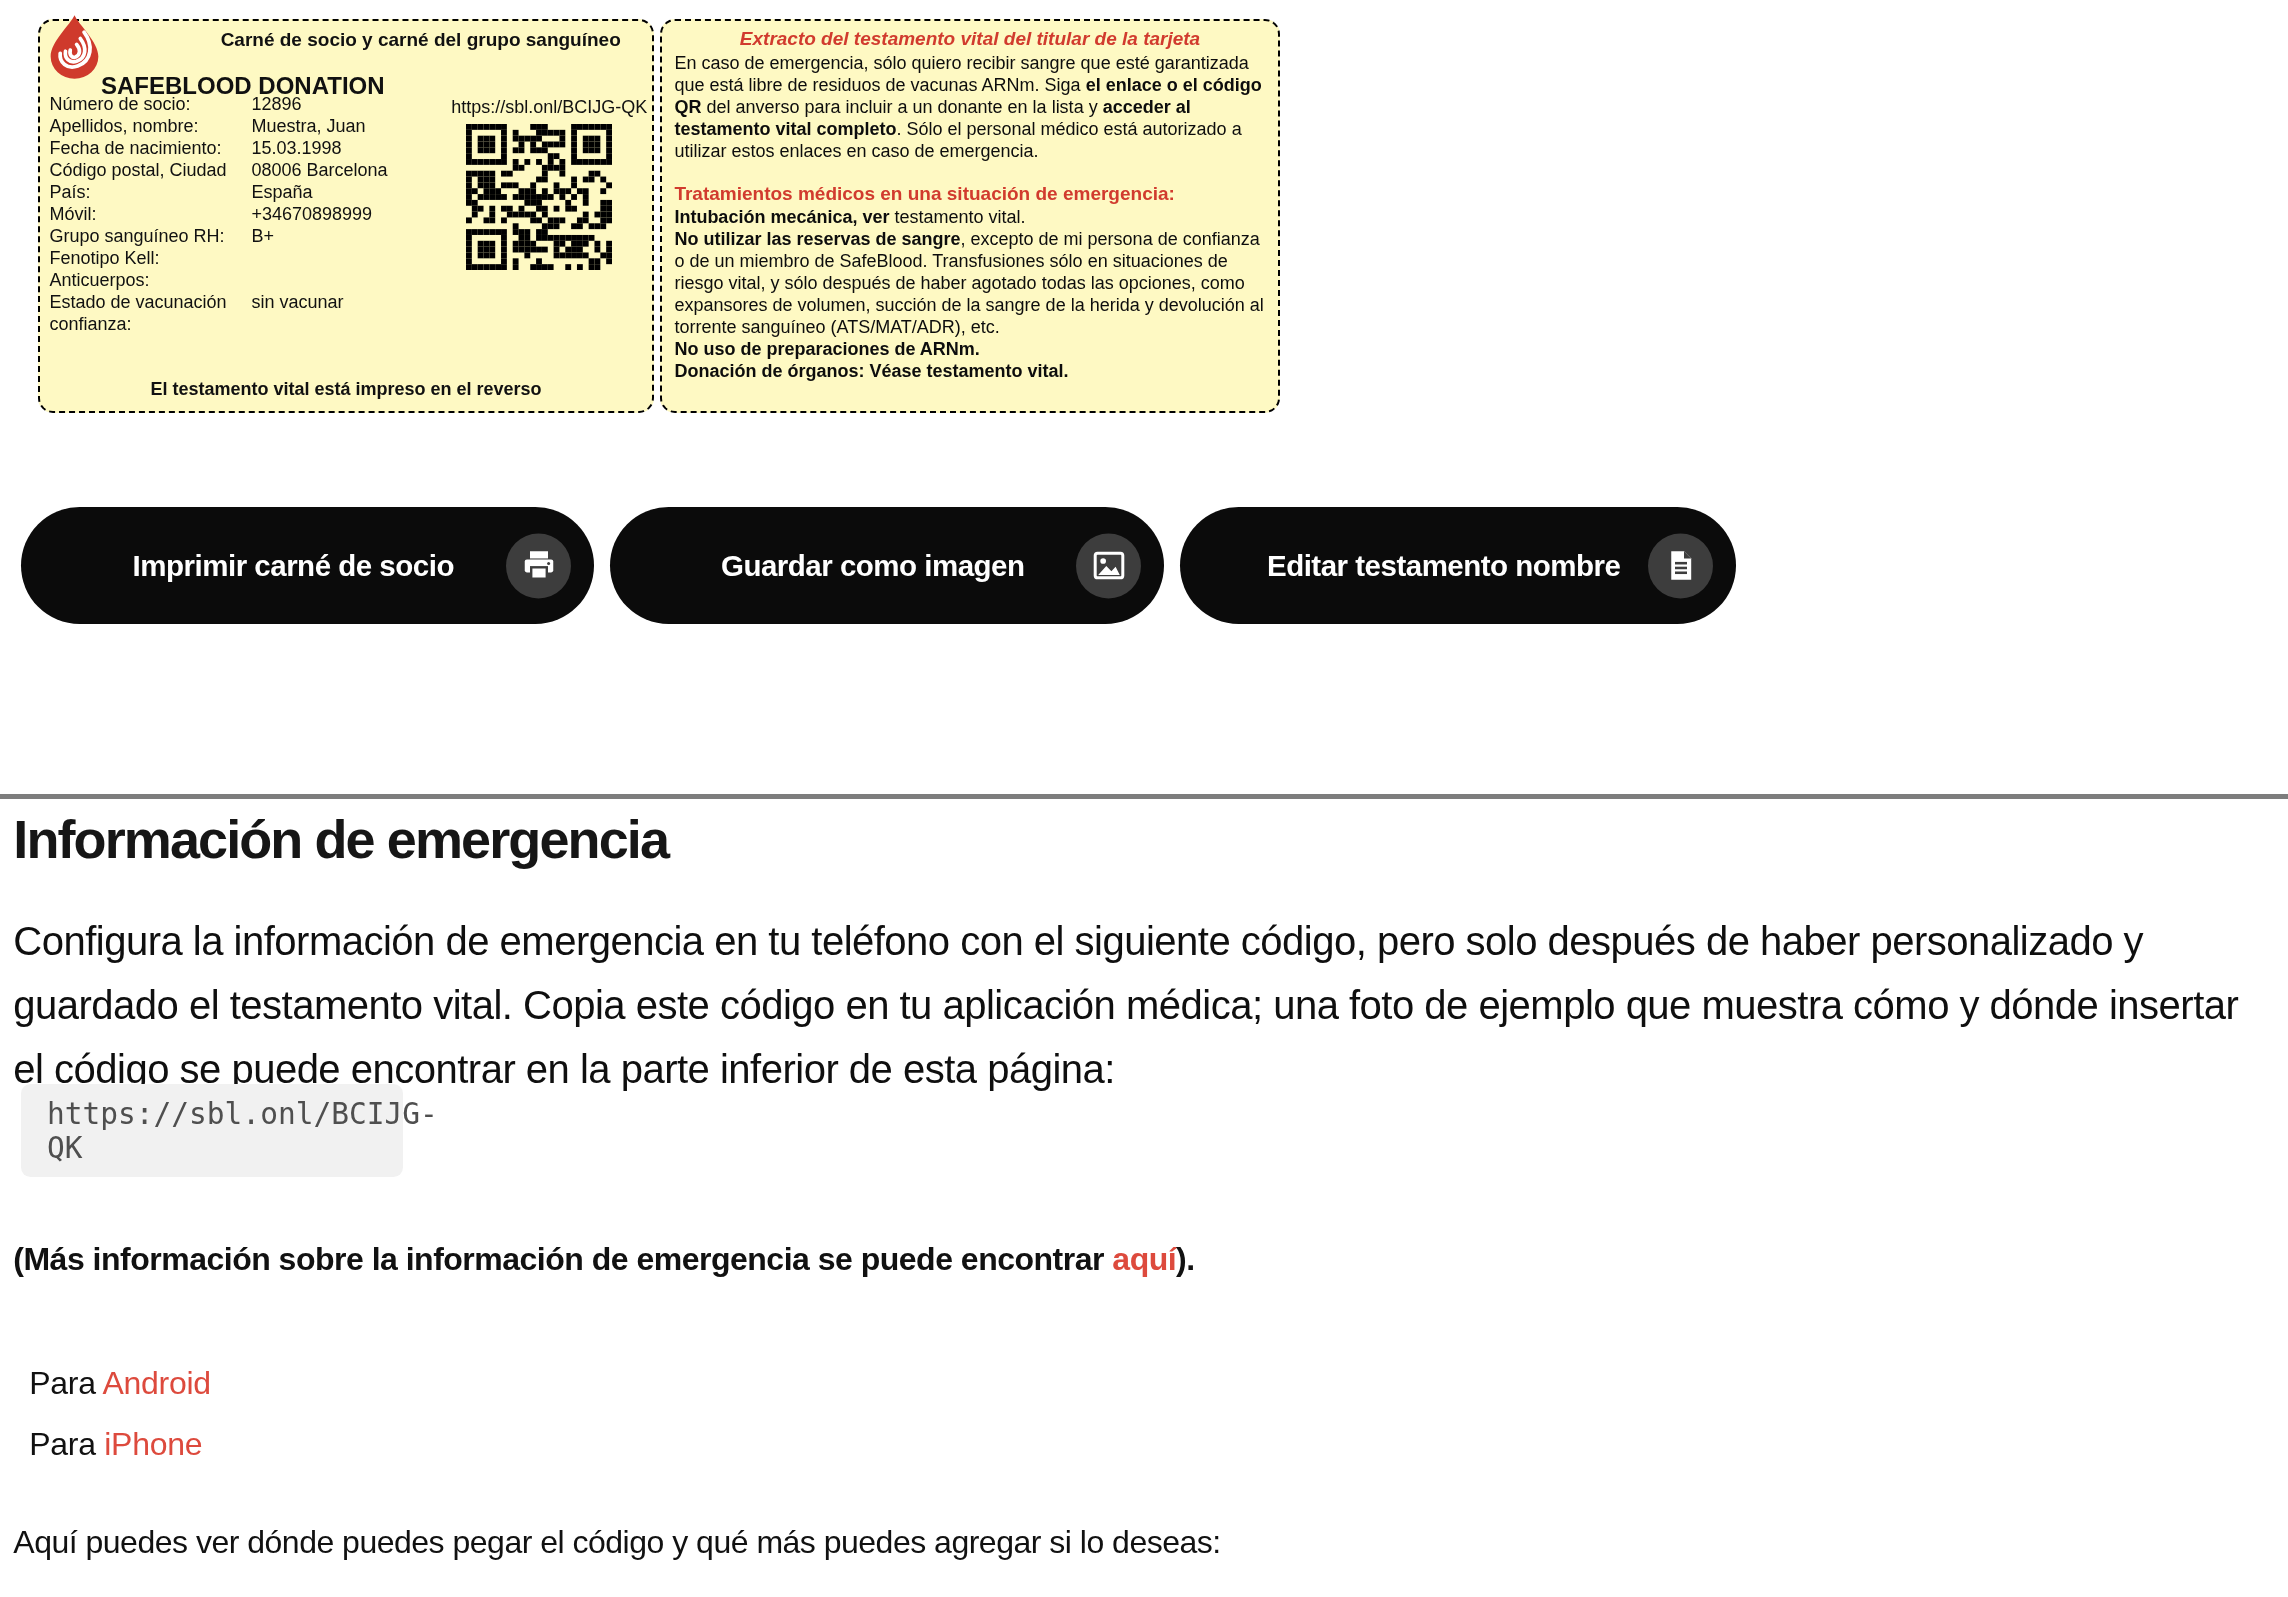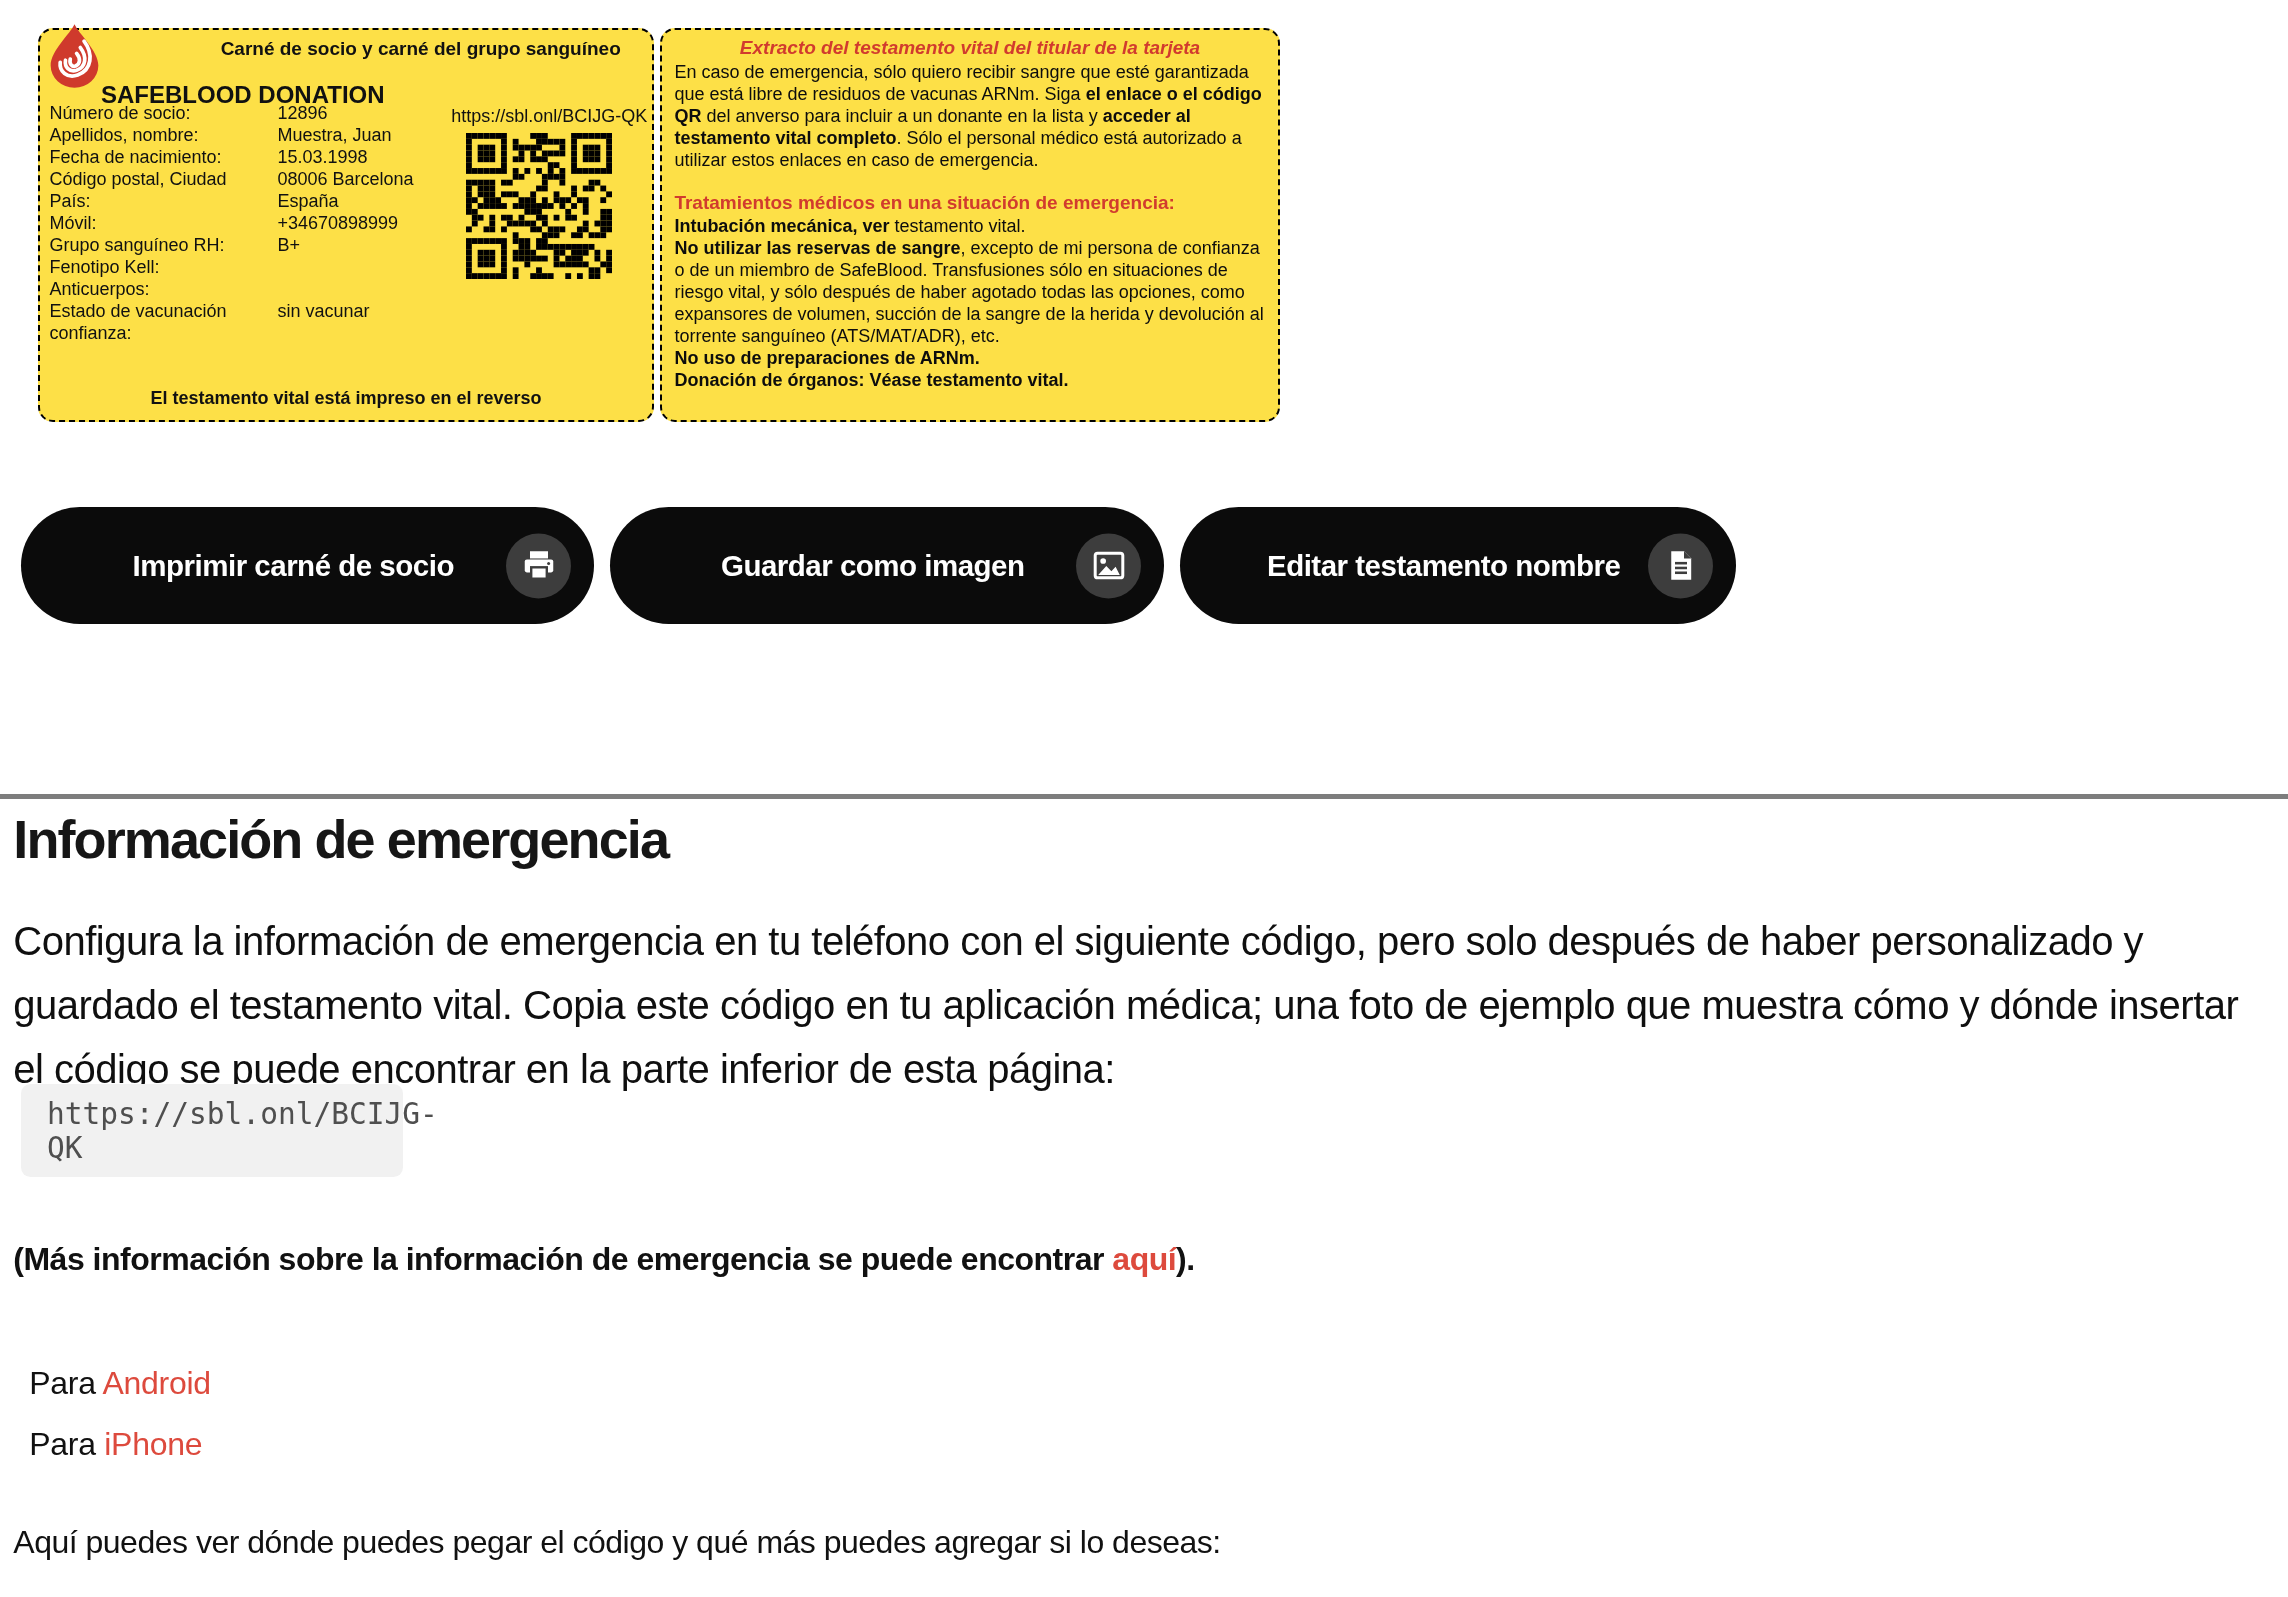--- a/index.html
+++ b/index.html
@@ -1,33 +1,33 @@
 <!DOCTYPE html>
 <html style="--accent_red: #d13b2e; --link_red: #dd4a3d; --logo_red: #cf3a2c; --button_bg: #0b0b0b; --icon_circle_bg: #3d3d3d; --code_box_bg: #f1f1f1; --code_text: #4f4f4f; --divider: #7d7d7d;font-size:15px"><head>
 <meta charset="utf-8">
 <style>
   html,body{margin:0;padding:0;background:#fff;width:2288px;height:1598px;
     font-family:"Liberation Sans",sans-serif;-webkit-font-smoothing:antialiased;}
   body{position:relative;overflow:hidden;color:#111;}
   .b{font-weight:bold;}
 
   
-  .dcard{position:absolute;top:28px;height:394px;border:2.9px dashed #000;border-radius:15px;
-    box-sizing:border-box;background:#fde047;}
+  .dcard{position:absolute;top:19px;height:394px;border:2.9px dashed #000;border-radius:15px;
+    box-sizing:border-box;background:#fef9c3;}
   #member-card{left:38px;width:616px;}
   #will-card{left:660px;width:620px;padding:5.7px 12.4px;font-size:18px;line-height:22px;color:#0d0d0d;}
 
   .logo{position:absolute;left:7.6px;top:-7.6px;width:53px;height:68px;}
   .card-title{position:absolute;left:157px;right:7.6px;top:7.6px;text-align:center;
     font-size:19px;font-weight:bold;}
   .brand{position:absolute;left:61px;top:51px;font-size:24px;font-weight:bold;}
   .qr-url{position:absolute;right:4.8px;top:76px;font-size:18px;}
   #qr{position:absolute;left:426px;top:103px;width:146px;height:146px;}
   #card-rows{position:absolute;left:9.5px;top:72px;width:415px;font-size:18px;line-height:22px;}
-  .crow{display:flex;gap:26px;}
+  .crow{display:flex;}
   .clabel{width:202px;flex:none;position:relative;}
   .cvalue{flex:1;}
   .mrna{position:absolute;left:0;top:0;}
   .card-footer{position:absolute;left:0;right:0;bottom:11.4px;text-align:center;
     font-size:18px;font-weight:bold;}
 
   .will-title{text-align:center;color:var(--accent_red,#d13b2e);font-weight:bold;
     font-style:italic;font-size:19px;margin:1px 0 1.9px 0;}
   .will-sub{color:var(--accent_red,#d13b2e);font-weight:bold;font-size:19px;margin:21px 0 1.9px 0;}
   .will-p{margin:0;}

